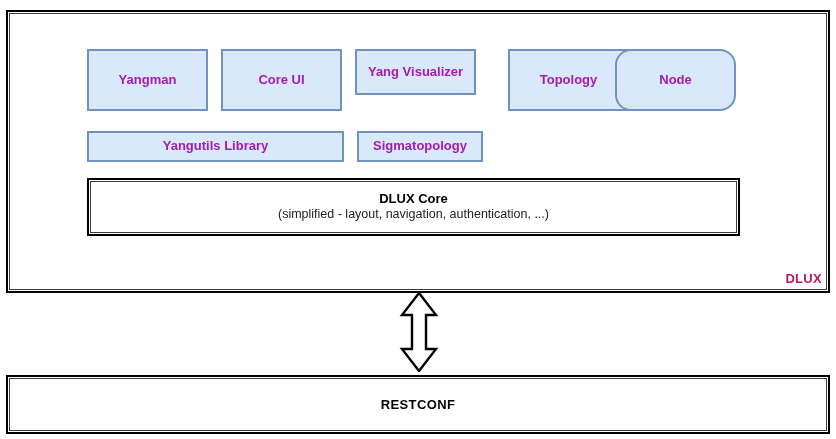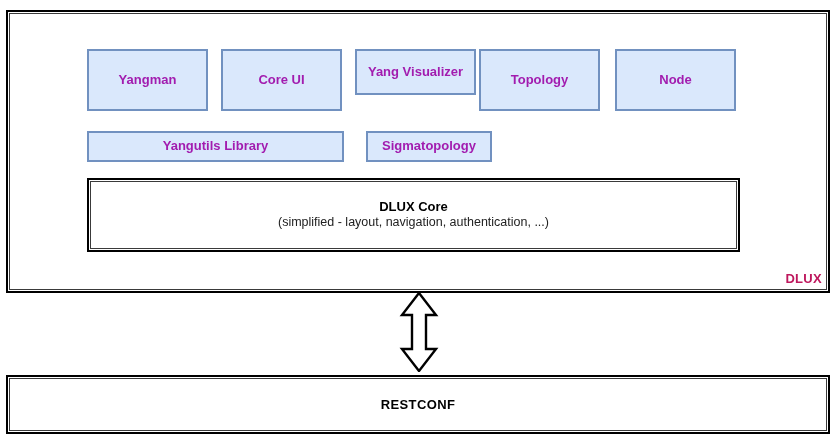--- a/index.html
+++ b/index.html
@@ -111,37 +111,37 @@
   </div>
 
   <div class="module-box" style="left:221px; top:49px; width:121px; height:62px;">
     <span class="module-label">Core UI</span>
   </div>
 
   <div class="module-box" style="left:355px; top:49px; width:121px; height:46px;">
     <span class="module-label">Yang Visualizer</span>
   </div>
 
-  <div class="module-box" style="left:479px; top:49px; width:121px; height:62px;">
+  <div class="module-box" style="left:508px; top:49px; width:121px; height:62px;">
     <span class="module-label">Topology</span>
   </div>
 
-  <div class="module-box" style="left:615px; top:49px; width:121px; height:62px;">
+  <div class="module-box" style="left:615px; top:49px; width:121px; height:62px;border-radius:16px;">
     <span class="module-label">Node</span>
   </div>
 
   <div class="module-box" style="left:87px; top:131px; width:257px; height:31px;">
     <span class="module-label">Yangutils Library</span>
   </div>
 
-  <div class="module-box" style="left:366px; top:131px; width:126px; height:31px;">
+  <div class="module-box" style="left:357px; top:131px; width:126px; height:31px;">
     <span class="module-label">Sigmatopology</span>
   </div>
 
-  <div class="plain-box" style="left:87px; top:178px; width:653px; height:74px;">
+  <div class="plain-box" style="left:87px; top:178px; width:653px; height:58px;">
     <span class="core-title">DLUX Core</span>
     <span class="core-subtitle">(simplified - layout, navigation, authentication, ...)</span>
   </div>
 
   <span class="dlux-caption" style="right:14px; top:271px;">DLUX</span>
 
   <svg class="connector" style="left:399px; top:292px;" width="40" height="80" viewBox="0 0 40 80">
     <polygon points="20,1 37,23 27,23 27,57 37,57 20,79 3,57 13,57 13,23 3,23" fill="#ffffff" stroke="#000000" stroke-width="2.4" stroke-linejoin="miter"></polygon>
   </svg>
 

